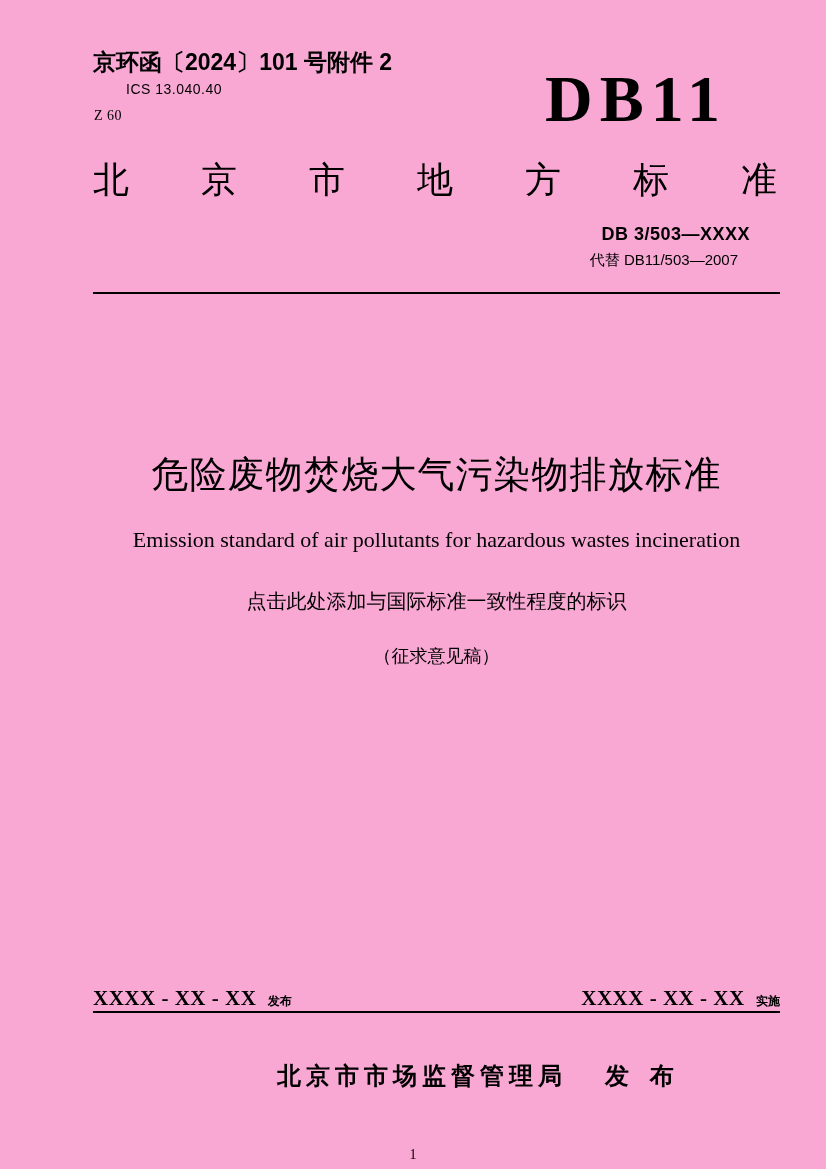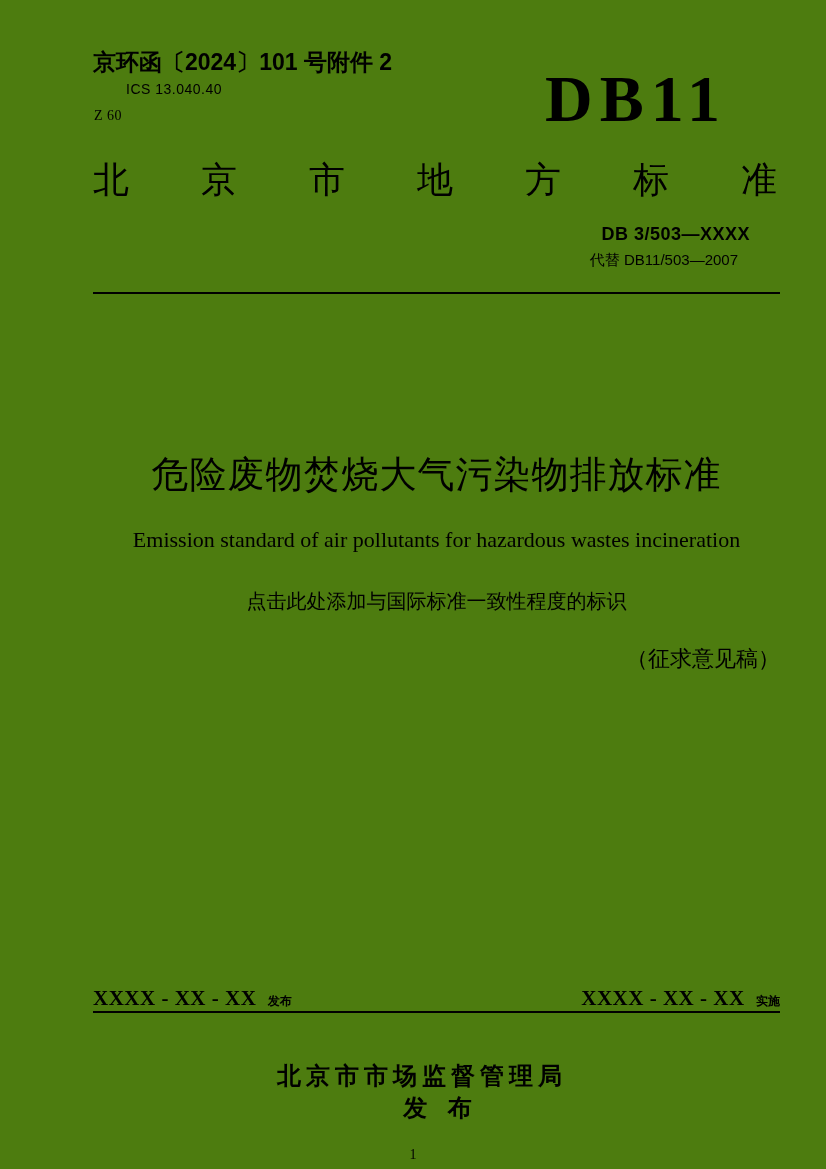--- a/index.html
+++ b/index.html
@@ -1,19 +1,19 @@
 <!DOCTYPE html>
 <html><head>
 <meta charset="utf-8">
 <style>
   html,body{margin:0;padding:0;background:#ffffff;}
   .page{
     position:relative;
     width:826px;height:1169px;
-    background:#4d7c0f;
+    background:#f9a8d4;
     overflow:hidden;
     font-family:"Liberation Sans","DejaVu Sans",sans-serif;
     color:#000;
   }
 
   .doc-ref{
     position:absolute;left:93px;top:47px;
     font-size:23px;font-weight:bold;white-space:nowrap;
   }
   .ics{
@@ -63,41 +63,41 @@
     white-space:nowrap;
   }
   .consistency{
     position:absolute;left:93px;top:588px;width:687px;
     text-align:center;font-size:20px;
     font-family:"Liberation Serif","DejaVu Serif",serif;
     white-space:nowrap;
   }
   .draft{
     position:absolute;left:93px;top:644px;width:687px;
-    text-align:right;font-size:22px;
+    text-align:center;font-size:18px;
     font-family:"Liberation Serif","DejaVu Serif",serif;
     white-space:nowrap;
   }
 
   .dates{
     position:absolute;left:93px;top:986px;width:687px;
     display:flex;justify-content:space-between;align-items:baseline;
   }
   .date-group{white-space:nowrap;}
   .date-x{
     font-family:"Liberation Serif","DejaVu Serif",serif;
     font-size:21px;font-weight:bold;letter-spacing:0.5px;
   }
   .date-label{
     font-size:12px;font-weight:bold;margin-left:7px;
   }
 
   .publisher-row{
     position:absolute;left:277px;top:1060px;
-    display:flex;align-items:center;white-space:nowrap;flex-direction:column;
+    display:flex;align-items:flex-end;white-space:nowrap;
   }
   .publisher{
     font-size:24px;font-weight:bold;letter-spacing:5px;
   }
   .publish-label{
     font-size:24px;font-weight:bold;letter-spacing:7px;margin-left:38px;
   }
   .page-num{
     position:absolute;left:0;top:1147px;width:826px;
     text-align:center;font-size:14px;

